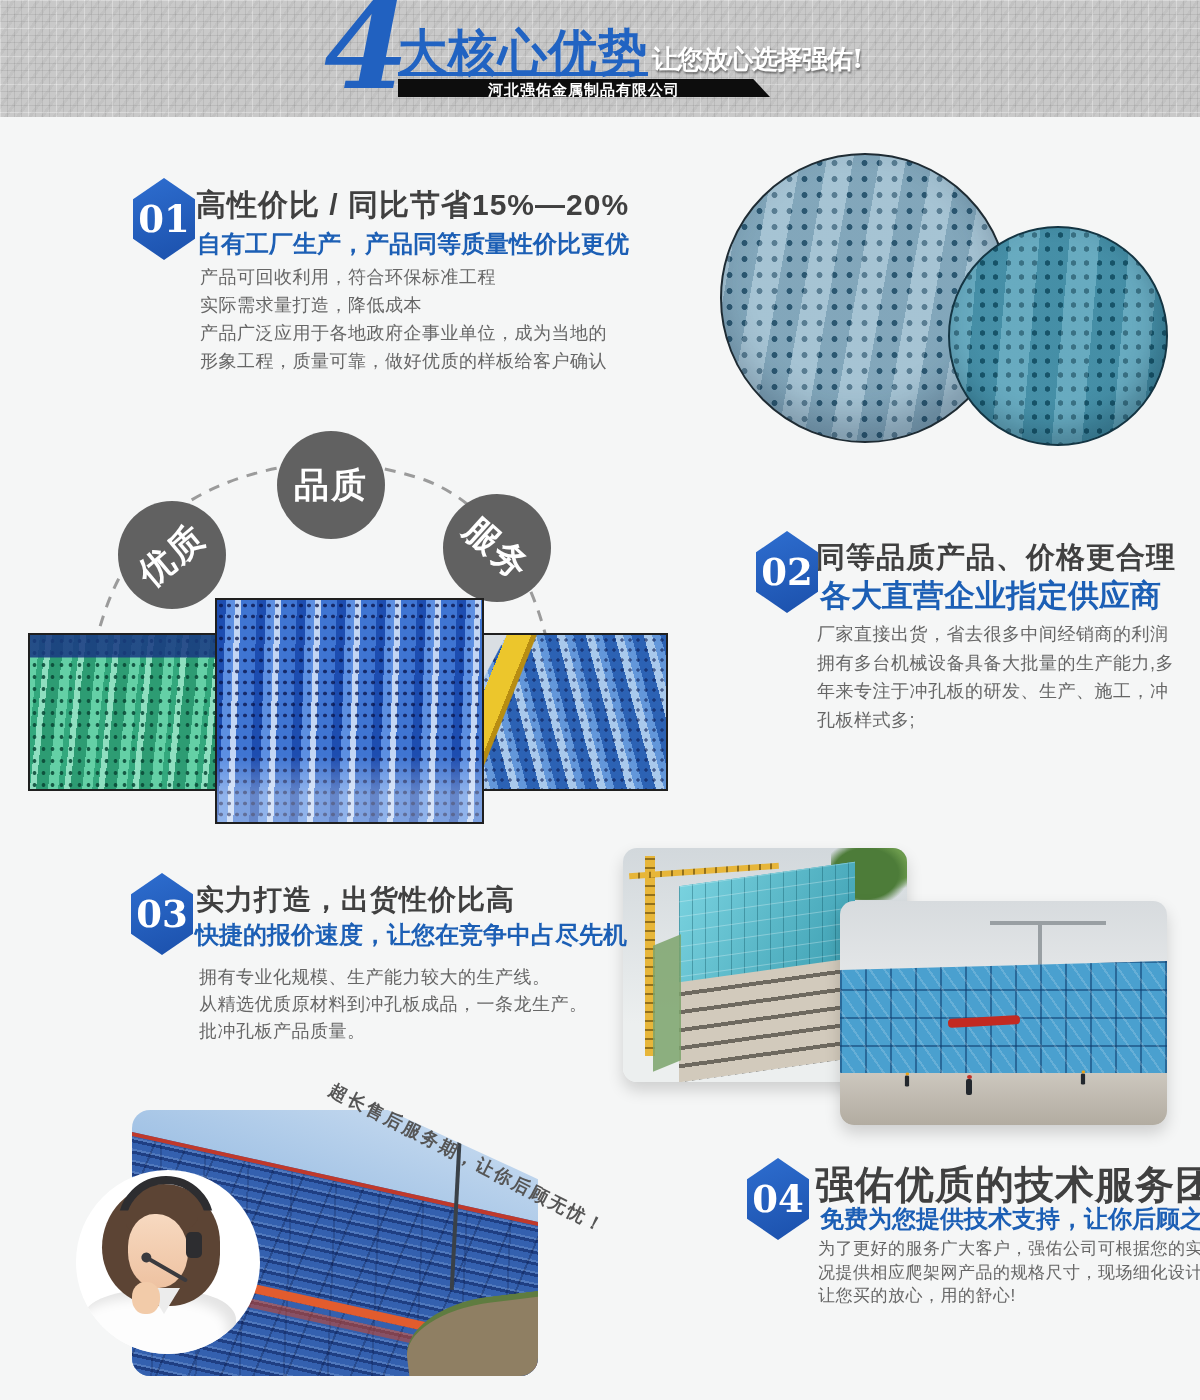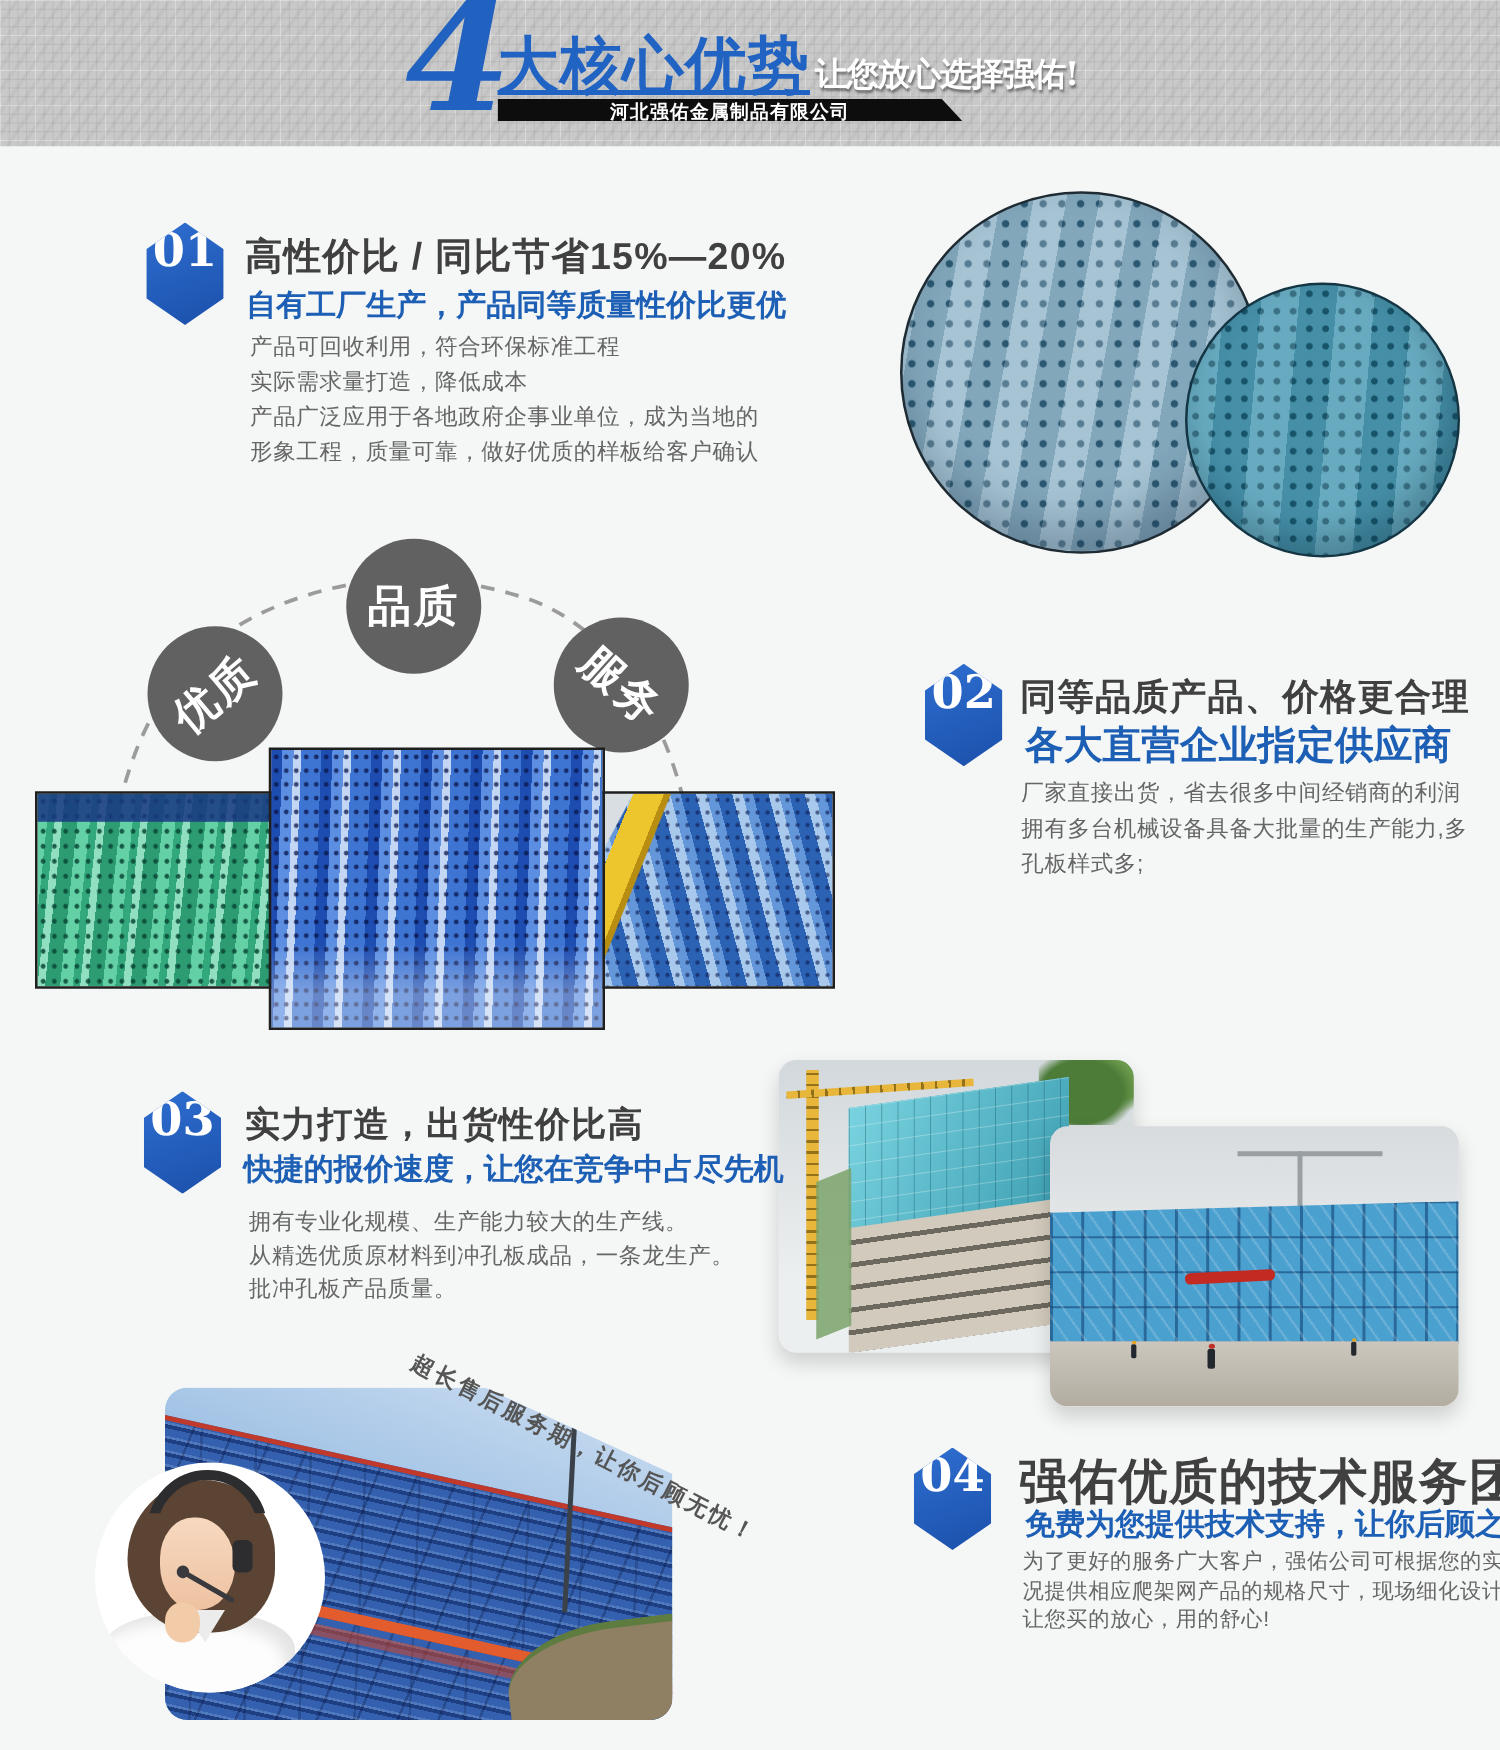--- a/index.html
+++ b/index.html
@@ -28,21 +28,21 @@
           text-shadow:1px 2px 2px rgba(0,0,0,.45); }
   .band-banner { position:absolute; left:398px; top:79px; z-index:2; width:372px; height:18px;
           background:#0d0d0d; clip-path:polygon(0 0, 95.5% 0, 100% 100%, 0 100%);
           color:#fff; font-size:15px; font-weight:bold; text-align:center;
           line-height:22px; letter-spacing:1px; }
   
   .hex { position:absolute; width:62px; height:82px; z-index:3;
          background:linear-gradient(160deg,#2e6ed0,#1b50ab);
          clip-path:polygon(50% 0%,100% 26%,100% 74%,50% 100%,0% 74%,0% 26%);
          color:#fff; font-family:"DejaVu Serif", serif; font-weight:bold; font-size:37px;
-         display:flex; align-items:flex-start; justify-content:center; }
+         display:flex; align-items:center; justify-content:center;margin-left:16px; }
   .t   { position:absolute; margin:0; color:#404040; font-weight:bold;
          white-space:nowrap; letter-spacing:1px; z-index:3; }
   .serifT { font-family:"DejaVu Serif", serif; }
   .st  { position:absolute; margin:0; color:#1c5fb5; font-weight:bold;
          font-family:"DejaVu Serif", serif; white-space:nowrap; z-index:3; }
   .bd  { position:absolute; color:#666666; z-index:3; letter-spacing:.5px; }
   .bd p { margin:0; line-height:var(--lh); white-space:nowrap; }
   
   .arc-svg { position:absolute; left:40px; top:400px; z-index:1; }
   .badge { position:absolute; width:108px; height:108px; border-radius:50%;
@@ -223,20 +223,21 @@
 <div class="prod prod-bluey"></div>
 
 <div class="hex" style="left:740px;top:531px">
   <span>02</span>
 </div>
 <h2 class="t serifT" style="left:816px;top:538px;font-size:29px">同等品质产品、价格更合理</h2>
 <h3 class="st" style="left:820px;top:575px;font-size:31px">各大直营企业指定供应商</h3>
 <div class="bd" style="left:817px;top:620px;--lh:28.5px;font-size:18px">
   <p>厂家直接出货，省去很多中间经销商的利润</p>
   <p>拥有多台机械设备具备大批量的生产能力,多</p>
+  <p>年来专注于冲孔板的研发、生产、施工，冲</p>
   <p>孔板样式多;</p>
 </div>
 
 <div class="hex" style="left:115px;top:873px">
   <span>03</span>
 </div>
 <h2 class="t serifT" style="left:196px;top:881px;font-size:28px">实力打造，出货性价比高</h2>
 <h3 class="st" style="left:195px;top:919px;font-size:24px">快捷的报价速度，让您在竞争中占尽先机</h3>
 <div class="bd" style="left:199px;top:964px;--lh:27px;font-size:18px">
   <p>拥有专业化规模、生产能力较大的生产线。</p>

